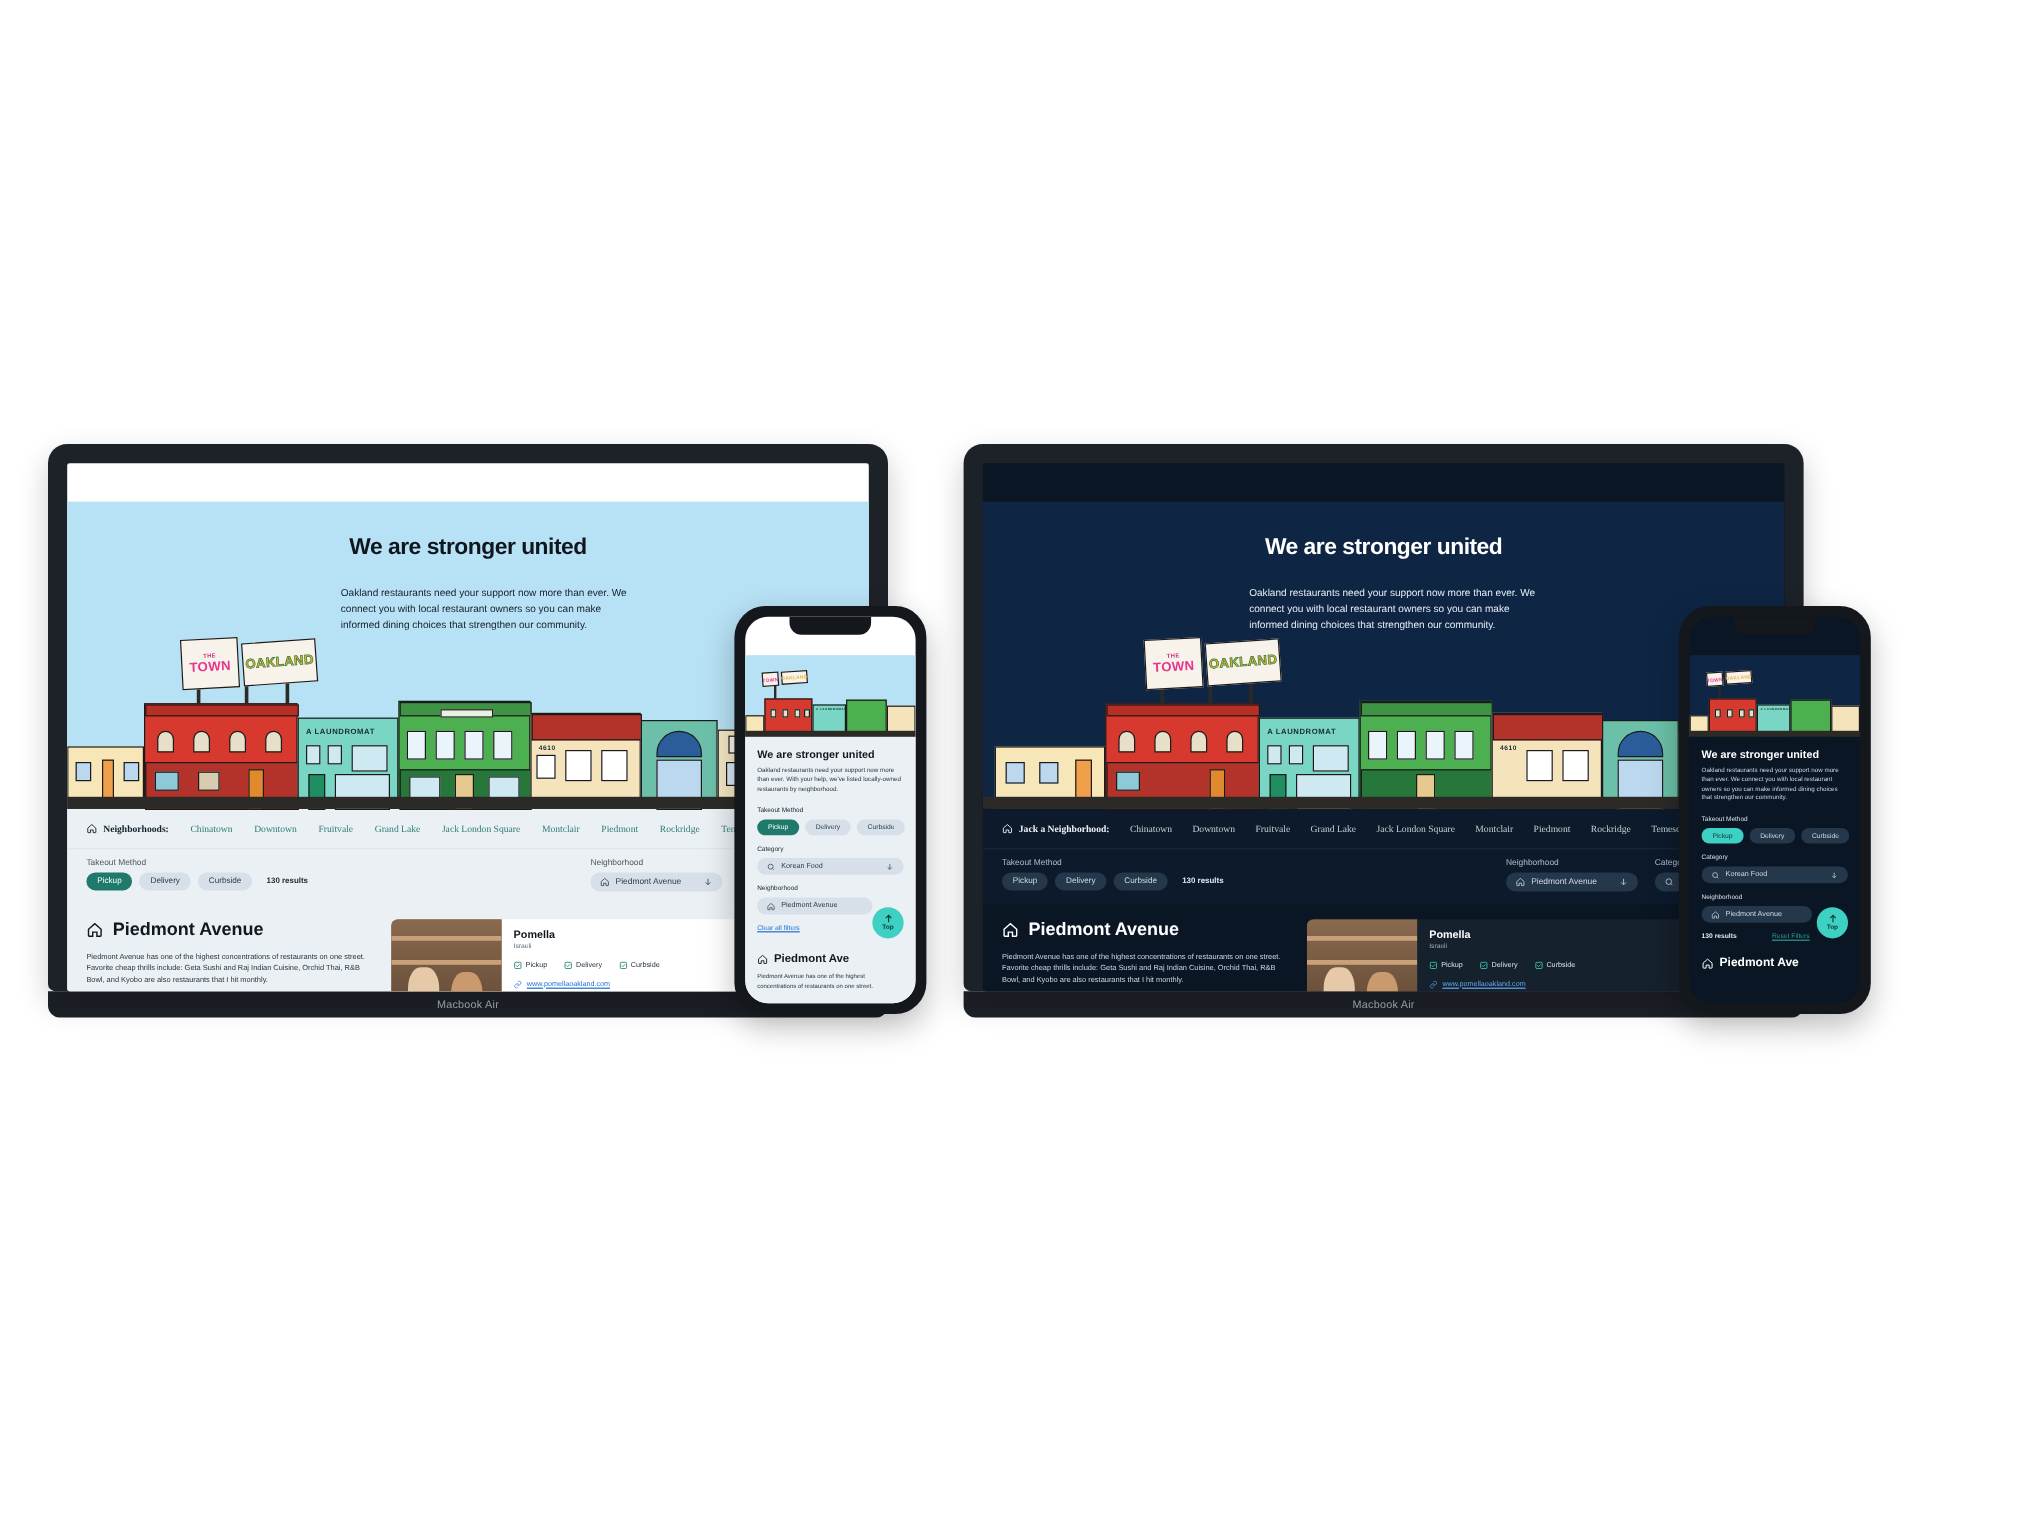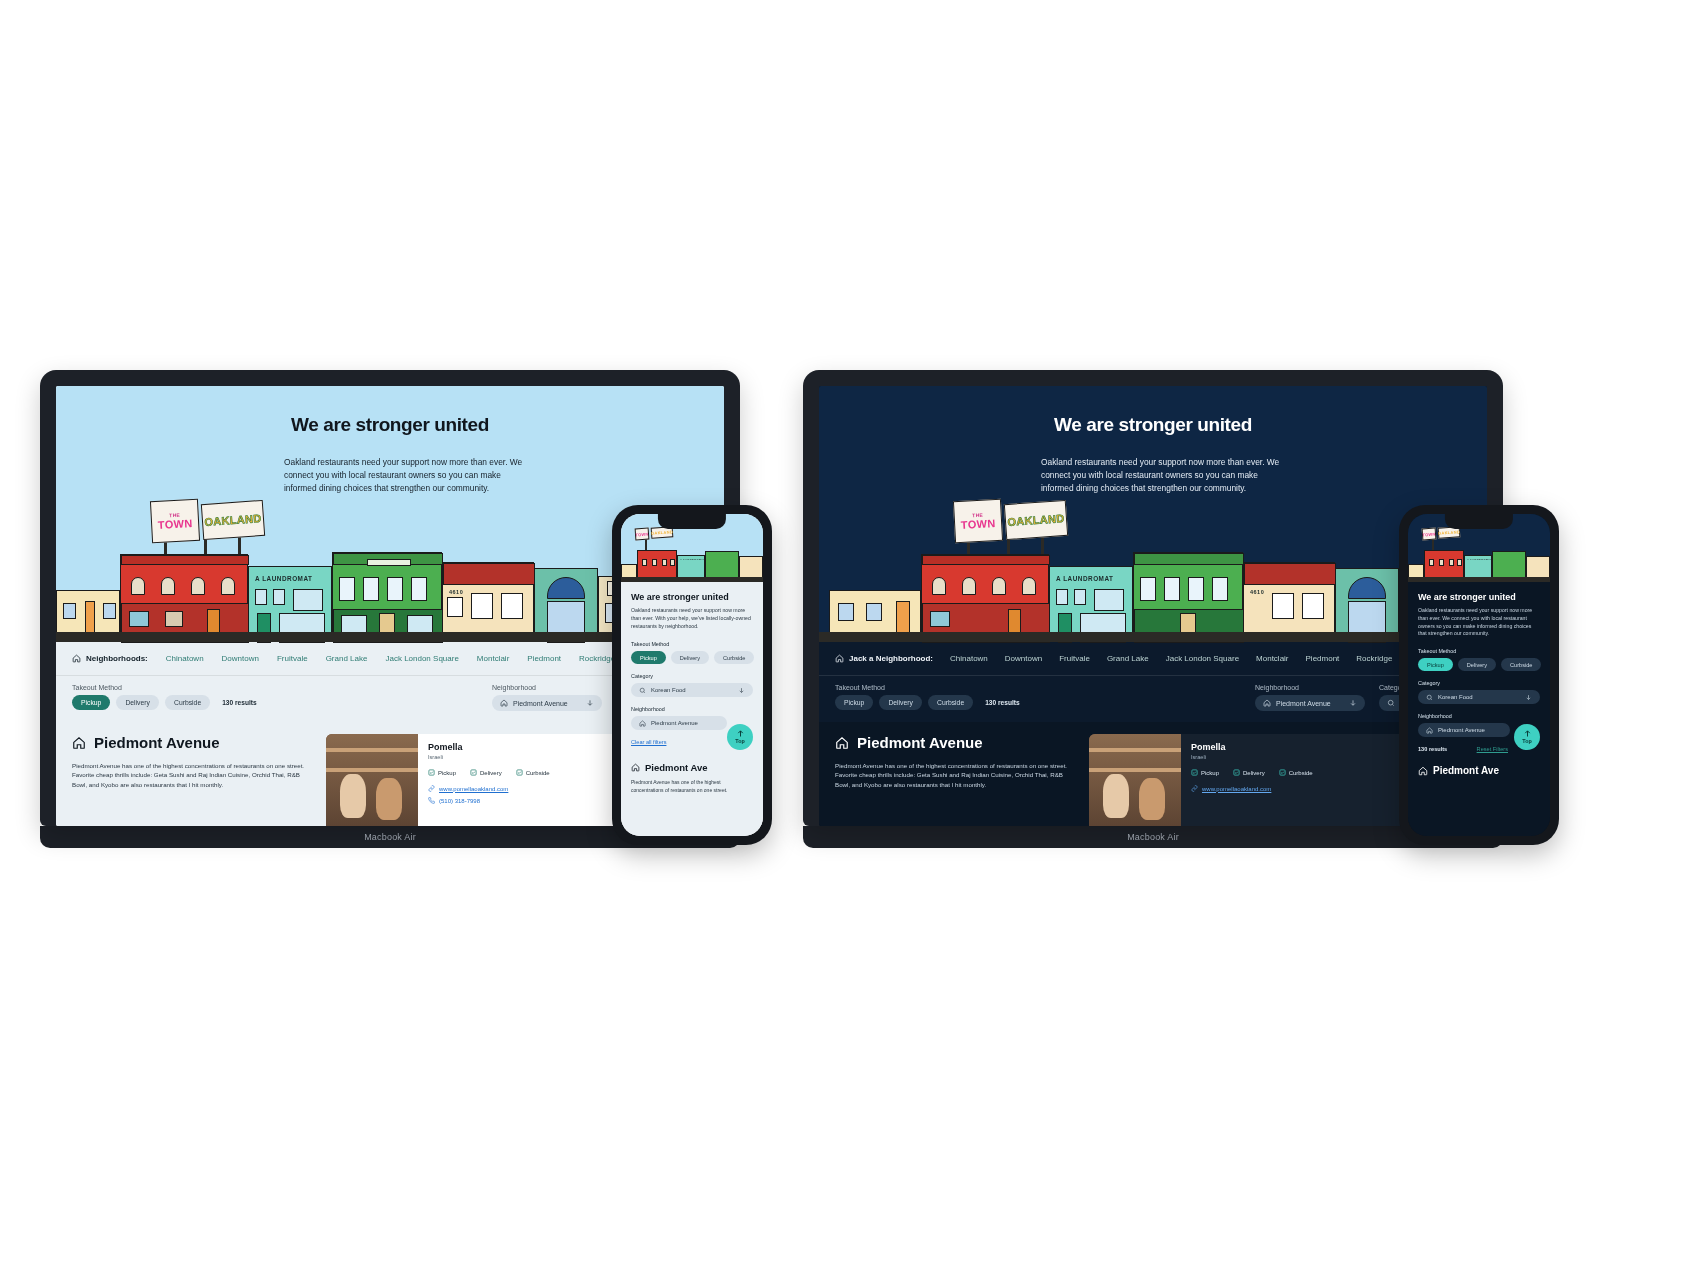--- a/index.html
+++ b/index.html
@@ -51,21 +51,21 @@
     border-radius: 19px;
     background: #fff;
   }
   .notch {
     position: absolute; top: 0; left: 50%; transform: translateX(-50%);
     width: 48%; height: 15px; background: #14171c;
     border-radius: 0 0 10px 10px; z-index: 40;
   }
 
   
-  .site { position: relative; width: 100%; height: 100%; }
+  .site { position: relative; width: 100%; height: 100%; margin-top: 32px; }
 
   
   .hero { position: relative; width: 100%; }
   .hero.light { background: #b7e1f5; }
   .hero.dark  { background: #0e2644; }
 
   .hero-title {
     font-weight: 800; letter-spacing: -0.4px;
     text-align: center;
   }
@@ -91,20 +91,21 @@
   .awn { position:absolute; border:1px solid #1b1b1b; }
   .shoptxt {
     position:absolute; font-weight:600; color:#1b2b2b;
     white-space:nowrap; letter-spacing:.5px;
   }
 
   
   .neigh-bar {
     display:flex; align-items:center; width:100%;
     border-bottom: 1px solid rgba(0,0,0,.08);
+    font-family: Liberation Serif, serif;
   }
   .neigh-bar.dark { border-bottom-color: rgba(255,255,255,.10); }
   .neigh-label { display:flex; align-items:center; gap:5px; font-weight:700; }
   .neigh-bar.light { background:#eaf0f4; color:#132029; }
   .neigh-bar.dark  { background:#0c1a2c; color:#eef3f8; }
   .neigh-link { color:#2f7c74; white-space:nowrap; }
   .neigh-bar.dark .neigh-link { color:#bcd3d2; }
 
   
   .filter-bar { display:flex; align-items:flex-start; width:100%; }

